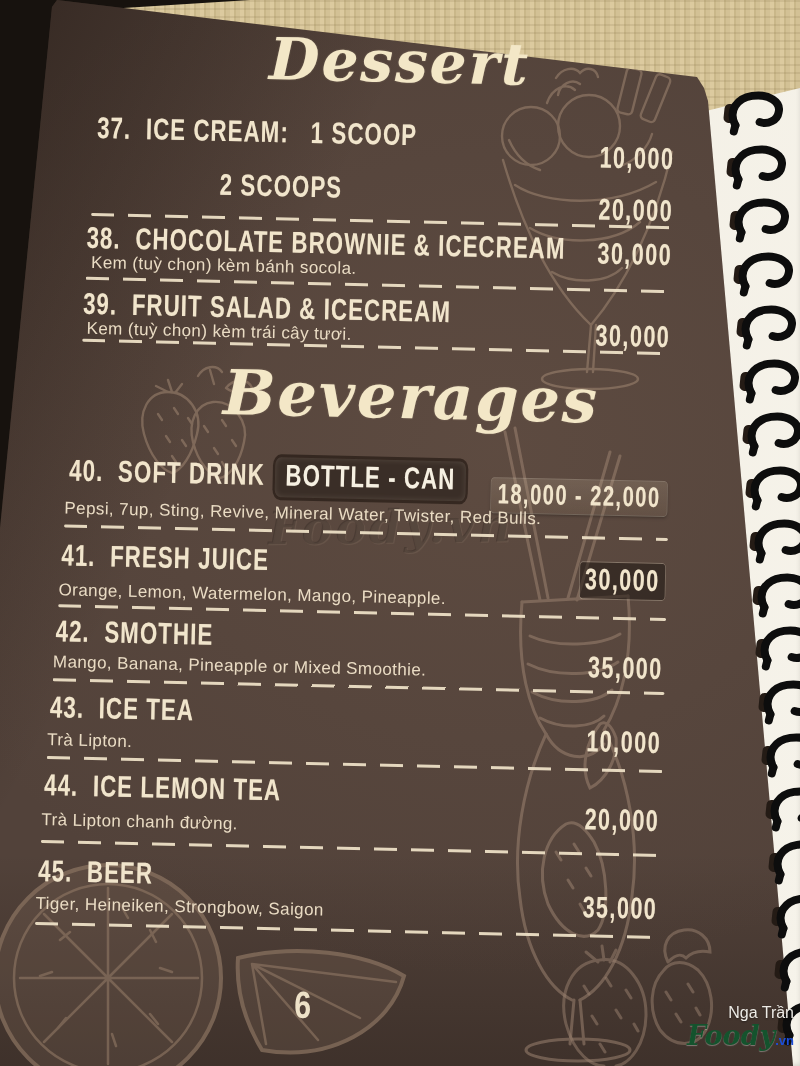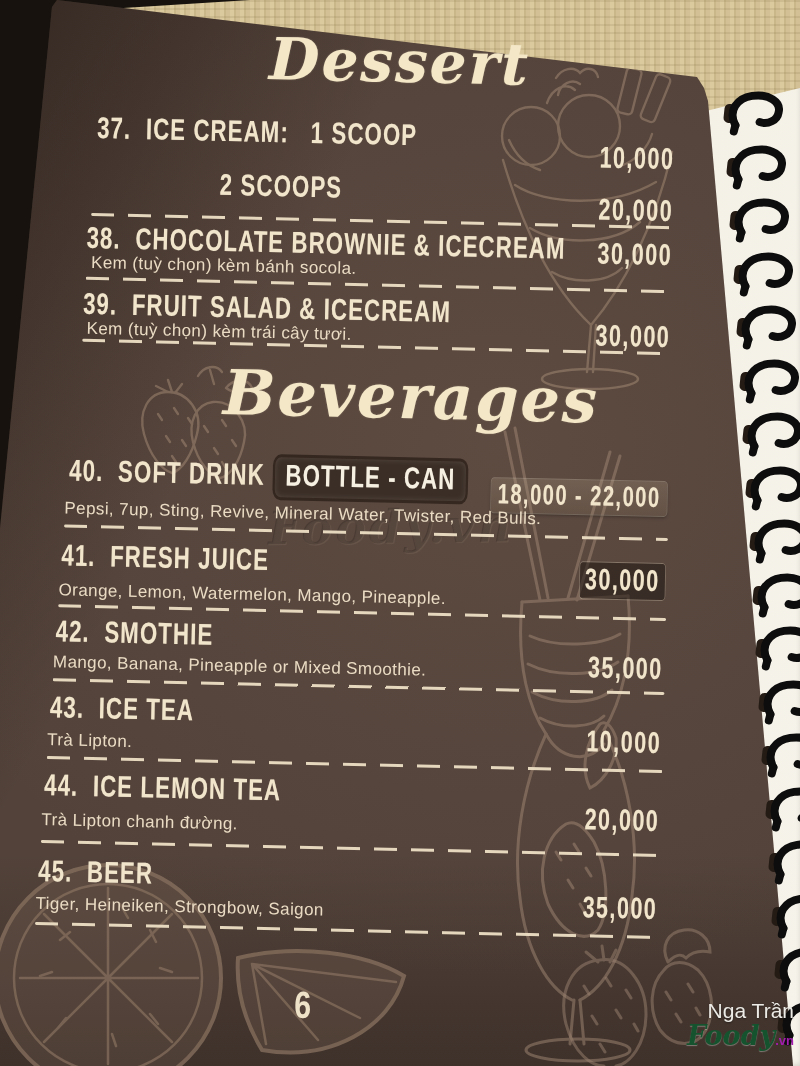--- a/index.html
+++ b/index.html
@@ -68,24 +68,24 @@
 
   
   .spiral{position:absolute;inset:0;pointer-events:none;}
   .coil{position:absolute;width:60px;height:40px;overflow:visible;transform:rotate(-12deg);}
   .coil path{stroke:#0d0d0d;stroke-width:8.5;fill:none;stroke-linecap:round;}
   .hole{position:absolute;width:11px;height:19px;background:#241b15;border-radius:5px;
     transform:rotate(6deg);}
 
   
   .credit{position:absolute;right:6px;bottom:16px;text-align:right;line-height:1.05;}
-  .credit-name{font-size:21px;color:#edebe6;text-shadow:0 1px 2px rgba(0,0,0,.4);}
+  .credit-name{font-size:16px;color:#edebe6;text-shadow:0 1px 2px rgba(0,0,0,.4);}
   .credit-brand{font-family:"DejaVu Serif",serif;font-style:italic;font-weight:700;
     font-size:27px;color:#14532d;text-shadow:0 1px 1px rgba(255,255,255,.35);}
-  .credit-suffix{font-size:13px;font-weight:700;color:#a21caf;}
+  .credit-suffix{font-size:13px;font-weight:700;color:#1d4ed8;}
 </style>
 </head>
 <body>
 
 <div class="stage">
 
   <div class="placemat"></div>
   <div class="table-shadow"></div>
   <div class="next-page"></div>
 

